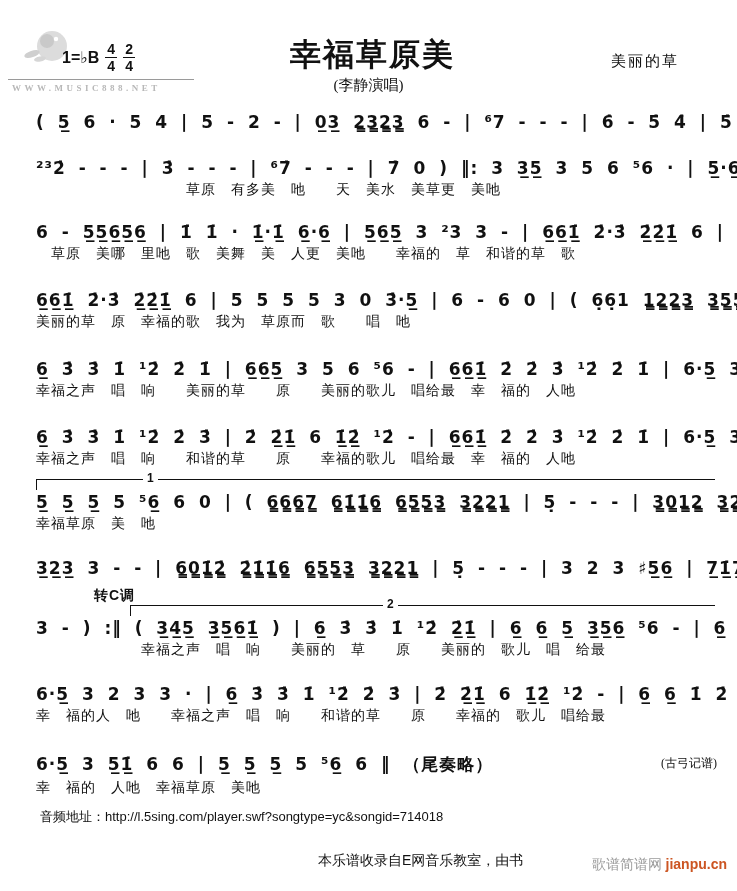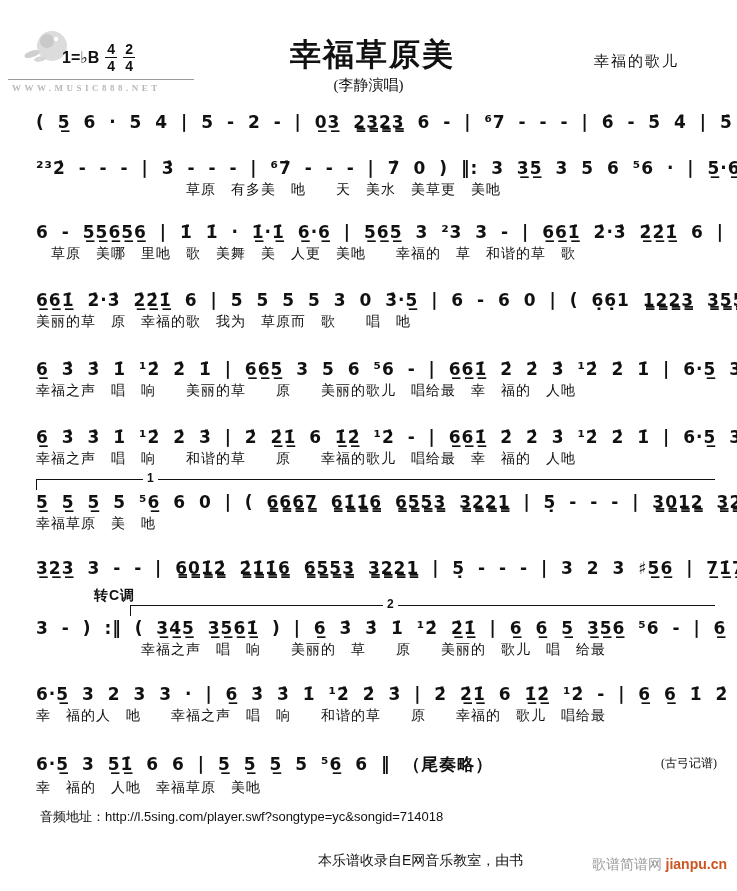--- a/index.html
+++ b/index.html
@@ -84,21 +84,21 @@
       <span class="d">4</span>
     </span>
     <span class="frac">
       <span class="n">2</span>
       <span class="d">4</span>
     </span>
   </div>
 
   <div class="title">幸福草原美</div>
   <div class="subtitle">(李静演唱)</div>
-  <div class="credit">幸福的歌儿</div>
+  <div class="credit">美丽的草</div>
 
   <div class="systems">
       <div class="system sys1">
         <div class="notes">( 5̲ 6 · 5 4 | 5 - 2 - | 0̲3̲ 2̳3̳2̳3̳ 6 - | ⁶7 - - - | 6̇ - 5̇ 4̇ | 5̇ - - 3̇ |</div>
       </div>
       <div class="system sys2">
         <div class="notes">²³2̇ - - - | 3̇ - - - | ⁶7̇ - - - | 7̇ 0 ) ‖: 3 3̲5̲ 3 5 6 ⁵6 · | 5̲·6̲ 6̲·1̲̇ 1̇ 2̲̇1̲̇ 6 6 |</div>
         <div class="lyrics">　　　　　　　　　　草原　有多美　吔　　天　美水　美草更　美吔</div>
       </div>
       <div class="system sys3">

